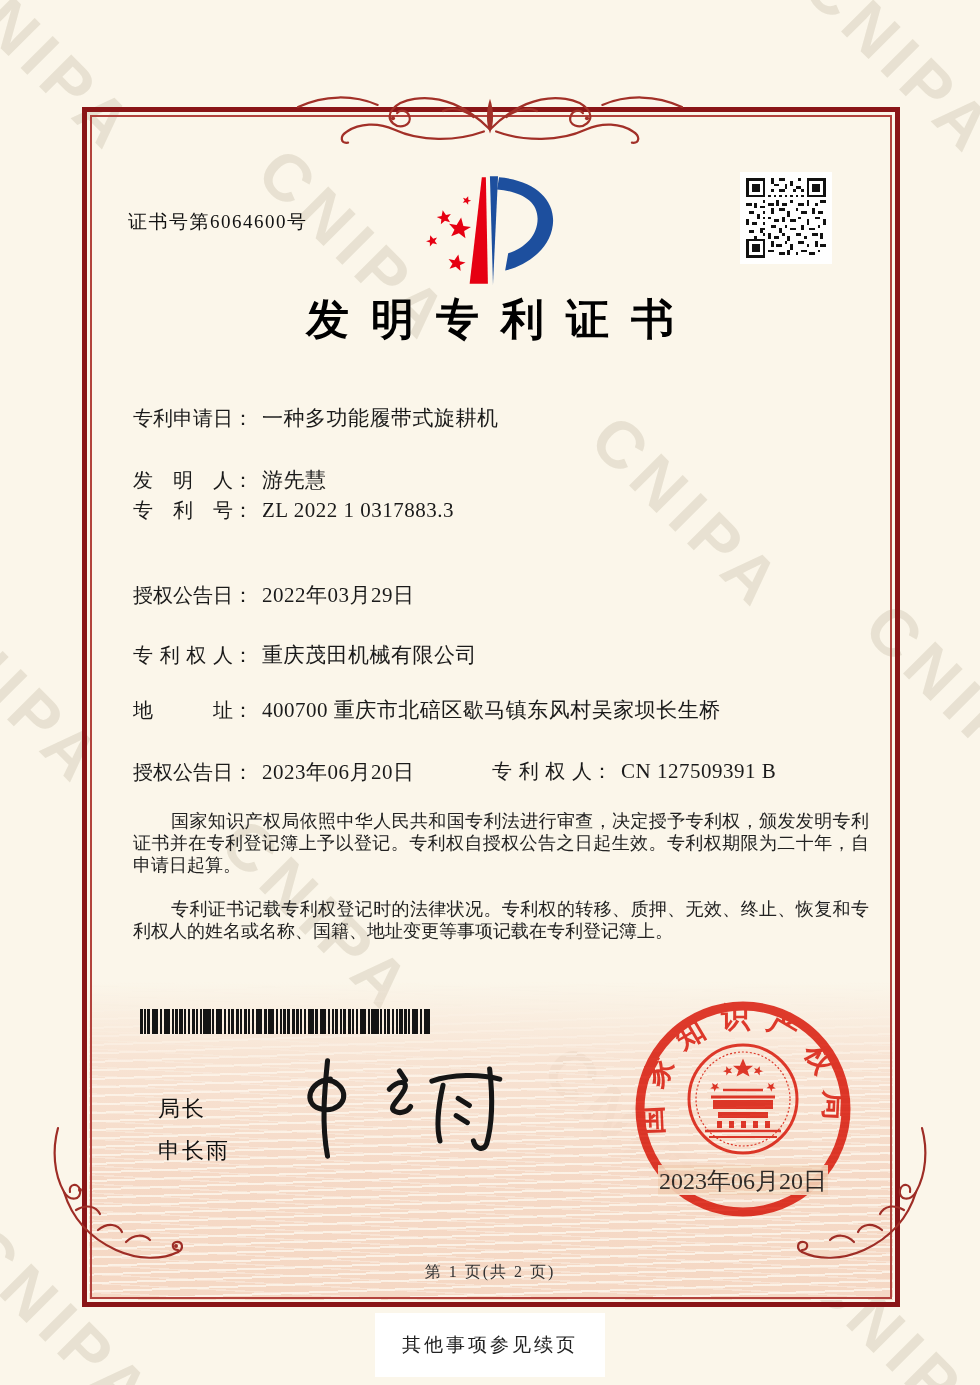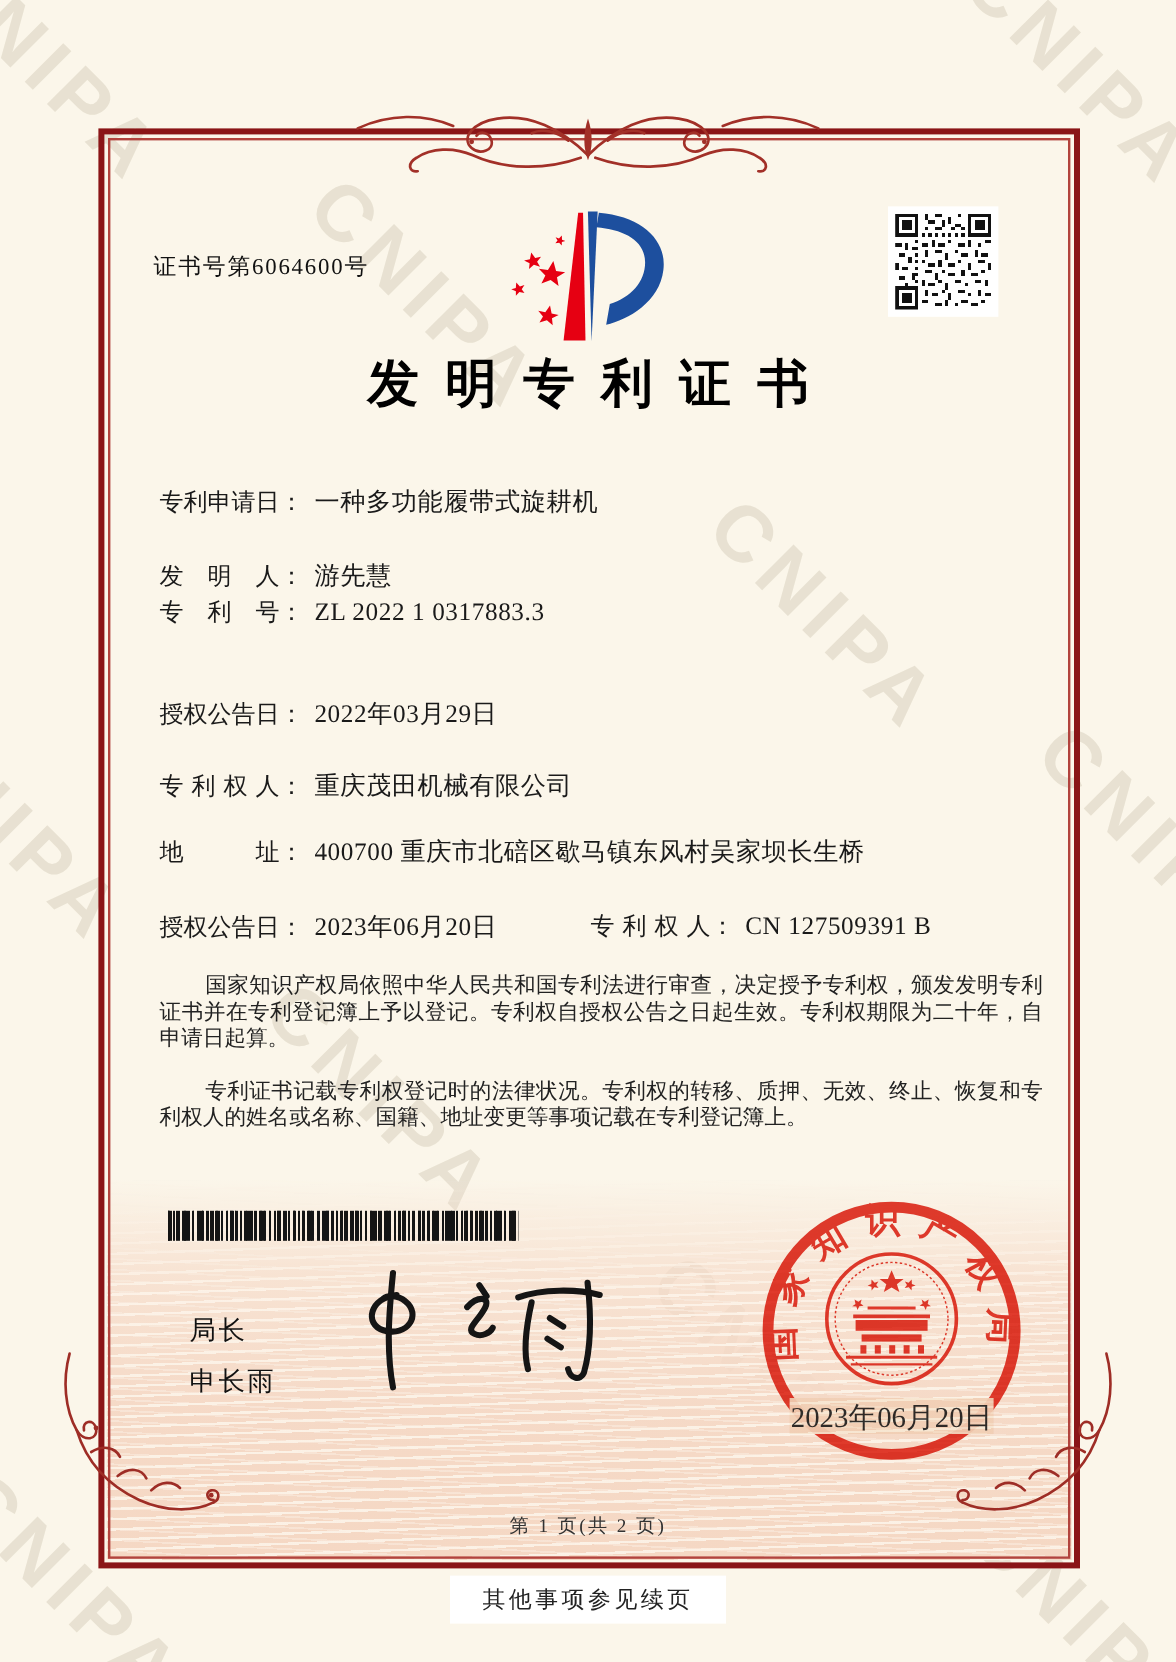--- a/index.html
+++ b/index.html
@@ -73,21 +73,21 @@
       repeating-linear-gradient(90deg,#141414 0 1px,transparent 1px 7px),
       repeating-linear-gradient(90deg,#141414 0 3px,transparent 3px 13px);
   }
   .sigword{position:absolute;left:141px;font-family:"Liberation Sans","DejaVu Sans",sans-serif;
     font-size:22px;letter-spacing:2px;color:#111;z-index:6;margin-left:17px;}
   .signature{position:absolute;left:290px;top:1046px;z-index:6;}
   .seal{position:absolute;left:628px;top:994px;z-index:7;opacity:.95;mix-blend-mode:multiply;}
   .pageno{position:absolute;top:1262px;left:0;width:100%;text-align:center;font-size:16px;letter-spacing:2px;color:#333;z-index:5;}
   .contbox{
     position:absolute;top:1313px;left:50%;transform:translateX(-50%);z-index:8;
-    background:#ffffff;padding:7px 27px;font-size:19px;letter-spacing:3px;color:#222;white-space:nowrap;
+    background:#ffffff;padding:19px 27px;font-size:19px;letter-spacing:3px;color:#222;white-space:nowrap;
   }
 </style>
 </head>
 <body>
 
 <div class="wm" style="left:40px;top:55px">CNIPA</div>
 <div class="wm" style="left:355px;top:245px">CNIPA</div>
 <div class="wm" style="left:900px;top:58px">CNIPA</div>
 <div class="wm" style="left:688px;top:512px">CNIPA</div>
 <div class="wm" style="left:8px;top:688px">CNIPA</div>

